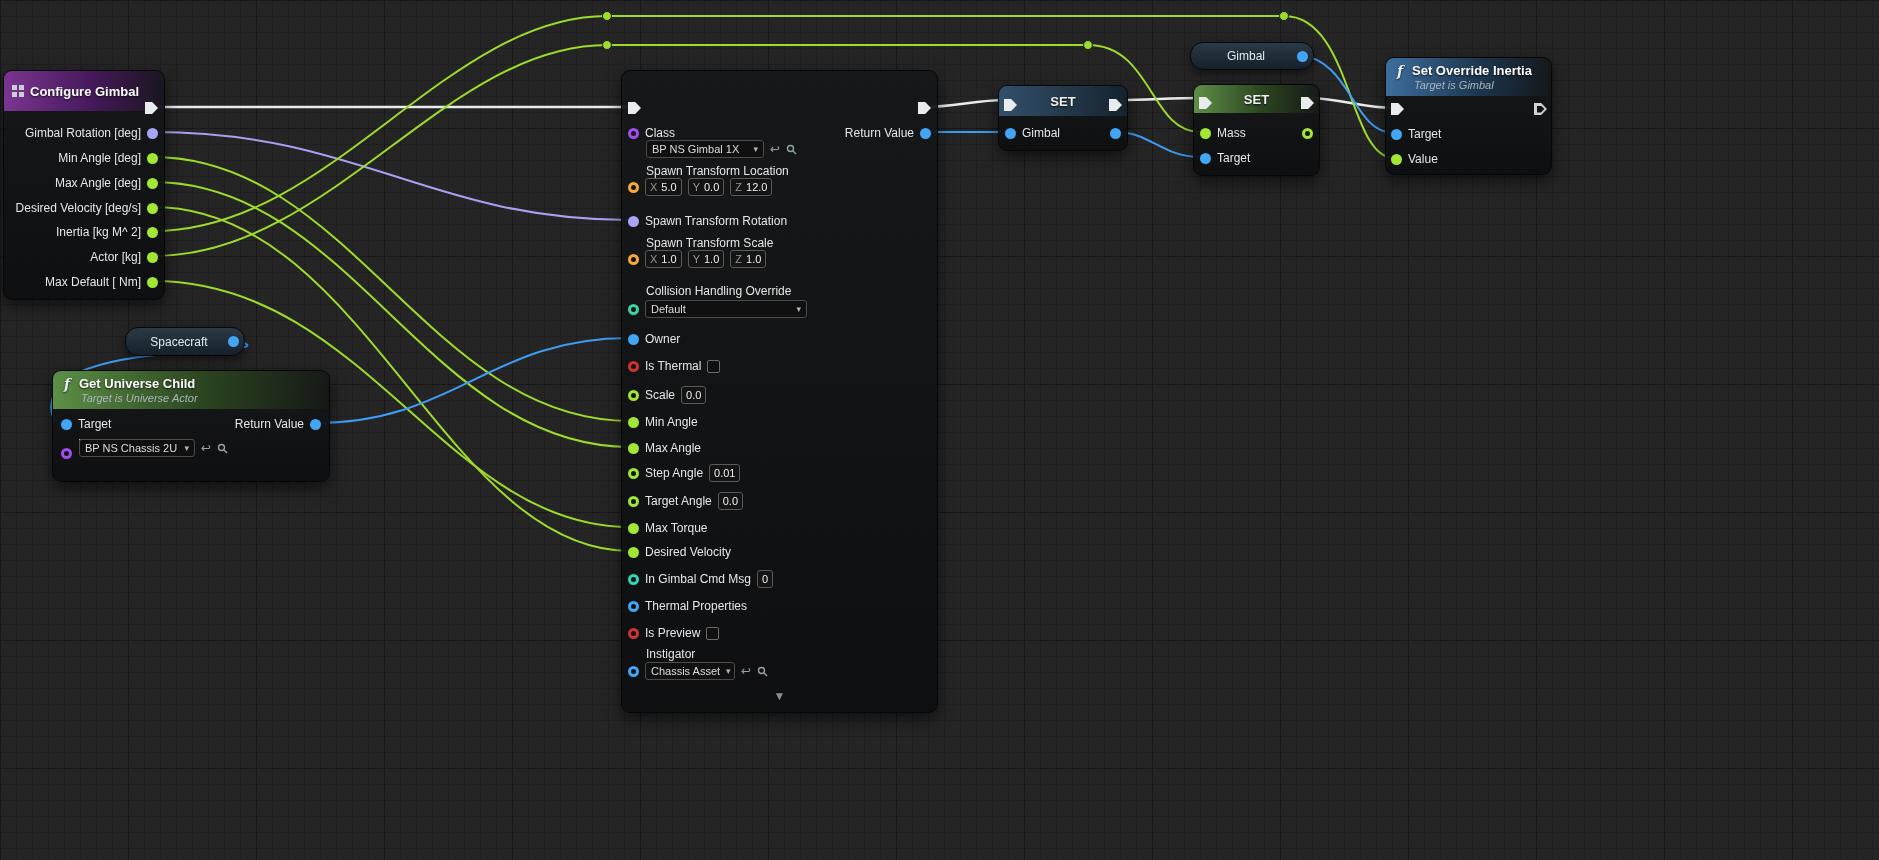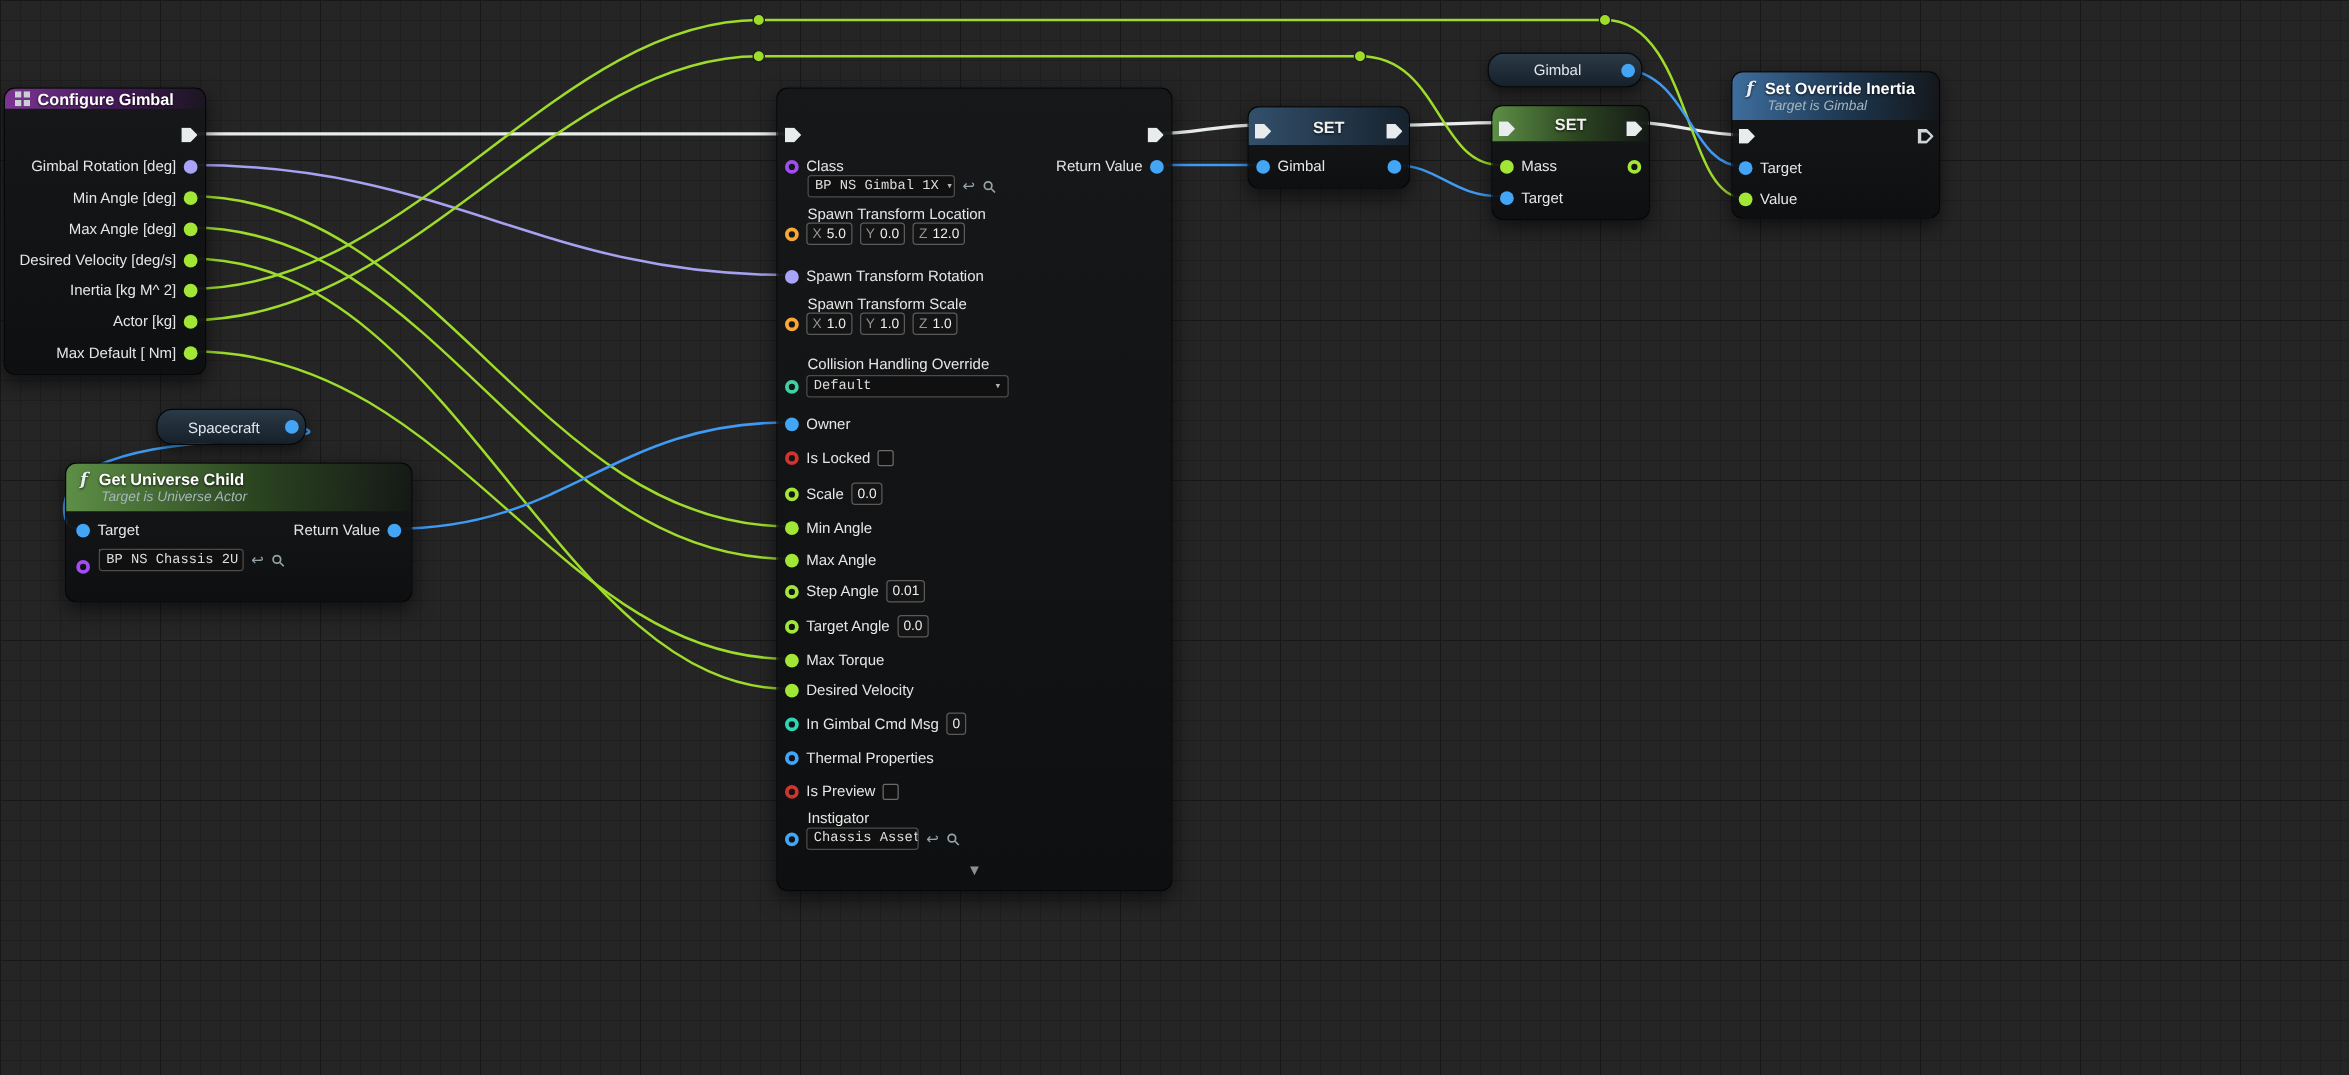--- a/index.html
+++ b/index.html
@@ -8,21 +8,21 @@
     background-color:#252525;
     background-image:
       linear-gradient(#181818 1px, transparent 1px),
       linear-gradient(90deg,#181818 1px, transparent 1px),
       linear-gradient(#1f1f1f 1px, transparent 1px),
       linear-gradient(90deg,#1f1f1f 1px, transparent 1px);
     background-size:128px 128px,128px 128px,16px 16px,16px 16px;}
   #wires{position:absolute;left:0;top:0;z-index:1;pointer-events:none;}
   .node{position:absolute;z-index:2;background:linear-gradient(rgba(21,23,25,0.95),rgba(13,14,15,0.95));
     border:1px solid #060708;border-radius:9px;box-shadow:0 6px 16px rgba(0,0,0,0.55);}
-  .hdr{height:16px;border-radius:8px 8px 0 0;display:flex;align-items:center;gap:6px;padding:0 8px;
+  .hdr{height:40px;border-radius:8px 8px 0 0;display:flex;align-items:center;gap:6px;padding:0 8px;
     font-weight:bold;font-size:13px;color:#fff;text-shadow:0 1px 2px rgba(0,0,0,0.8);white-space:nowrap;}
   .hdr2{height:38px;border-radius:8px 8px 0 0;display:flex;flex-direction:column;justify-content:center;
     padding:0 8px;white-space:nowrap;}
   .hdr2 .t{display:flex;align-items:center;gap:6px;font-weight:bold;font-size:13px;color:#fff;
     text-shadow:0 1px 2px rgba(0,0,0,0.8);}
   .hdr2 .s{font-size:11px;font-style:italic;color:#a7b6bd;padding-left:20px;line-height:13px;}
   .h-purple{background:linear-gradient(90deg,#7b3591 0%,#45195a 55%,rgba(38,18,48,0.25) 100%);}
   .h-steel {background:linear-gradient(90deg,#4e7089 0%,#273845 55%,rgba(25,32,40,0.25) 100%);}
   .h-green {background:linear-gradient(90deg,#5d8f46 0%,#2b4420 55%,rgba(24,34,18,0.25) 100%);}
   .h-blue  {background:linear-gradient(90deg,#3e6e9e 0%,#1e3химa 55%,rgba(20,28,38,0.25) 100%);}
@@ -43,21 +43,21 @@
     clip-path:polygon(0 0,55% 0,100% 50%,55% 100%,0 100%);}
   .pill{position:absolute;z-index:2;display:flex;align-items:center;justify-content:center;
     background:linear-gradient(#2b3a47,#16202a);border:1px solid #05080b;border-radius:13px;
     box-shadow:0 4px 10px rgba(0,0,0,0.5);color:#dfe8ee;font-size:12px;}
   .pill .pc{position:absolute;right:5px;}
   .vbox{display:inline-flex;align-items:center;background:#141414;border:1px solid #5a5a5a;
     border-radius:3px;height:16px;padding:0 4px;font-size:11px;color:#eee;gap:4px;}
   .vbox .ax{color:#969696;}
   .dd{display:inline-flex;align-items:center;justify-content:space-between;background:#101010;
     border:1px solid #4c4c4c;border-radius:3px;height:16px;padding:0 5px;font-size:11px;color:#ddd;gap:6px;
-    white-space:nowrap;overflow:hidden;font-family:Liberation Mono, monospace;}
+    white-space:nowrap;overflow:hidden;}
   .dd .caret{font-size:9px;color:#b5b5b5;}
   .tinyicon{color:#93a3ab;font-size:12px;line-height:12px;}
   .checkbox{width:13px;height:13px;background:#101010;border:1px solid #6b6b6b;border-radius:2px;
     box-sizing:border-box;}
   .ficon{font-family:"DejaVu Serif","Liberation Serif",serif;font-style:italic;font-weight:bold;
     font-size:14px;color:#e8f0f4;width:12px;text-align:center;}
   .expand{position:absolute;left:0;right:0;text-align:center;color:#8f8f8f;font-size:12px;}
   .settitle{position:absolute;left:0;right:0;text-align:center;font-weight:bold;font-size:13px;color:#f0f0f0;
     text-shadow:0 1px 2px rgba(0,0,0,0.8);}
 </style>
@@ -260,21 +260,21 @@
       </span>
     </div>
 
     <div class="row" style="left:6px;top:258px">
       <span class="pc solid p-obj"></span>
       <span class="lbl">Owner</span>
     </div>
 
     <div class="row" style="left:6px;top:285px">
       <span class="pc hollow p-bool"></span>
-      <span class="lbl">Is Locked</span>
+      <span class="lbl">Is Thermal</span>
       <span class="checkbox"></span>
     </div>
 
     <div class="row" style="left:6px;top:314px">
       <span class="pc hollow p-float"></span>
       <span class="lbl">Scale</span>
       <span class="vbox">
           <span>0.0</span>
         </span>
     </div>

